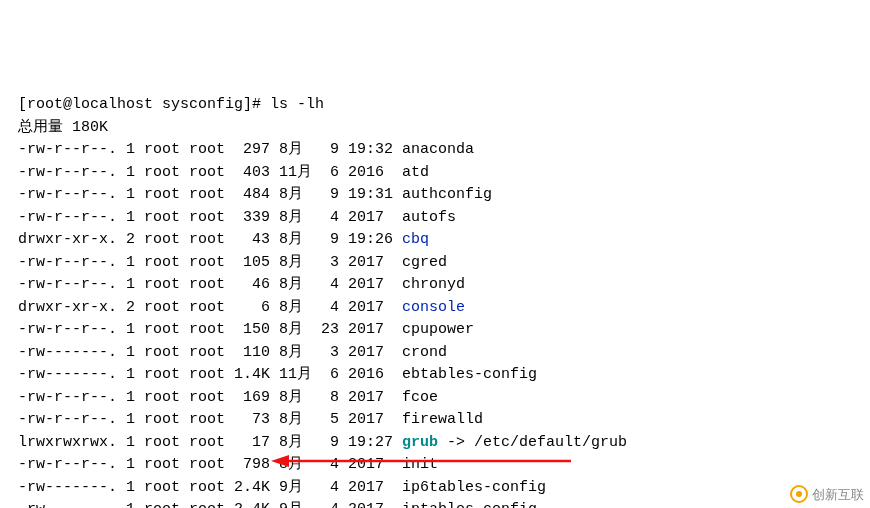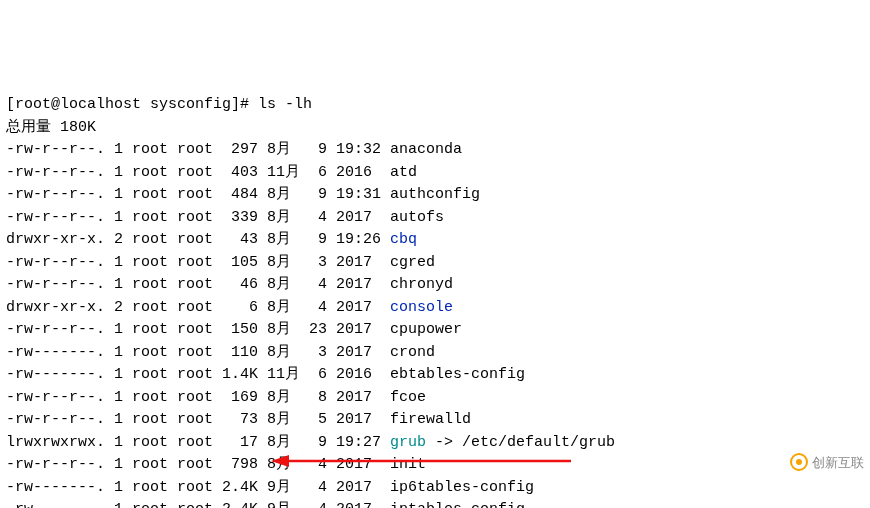--- a/index.html
+++ b/index.html
@@ -10,35 +10,35 @@
     font-size: 15px;
     line-height: 1.5;
     color: #000;
     white-space: pre;
     width: 870px;
     height: 508px;
     box-sizing: border-box;
     position: relative;
     overflow: hidden;
   }
-  .line { white-space: pre; }
+  .line { white-space: pre; margin-left: 12px; }
   .dir { color: #0026b3; font-weight: normal; }
-  .symlink { color: #008b8b; font-weight: normal; }
+  .symlink { color: #008b8b; font-weight: bold; }
   .arrow-overlay {
     position: absolute;
     left: 271px;
     top: 452px;
     width: 310px;
     height: 18px;
     pointer-events: none;
   }
   .watermark {
     position: absolute;
     right: 6px;
-    bottom: 36px;
+    bottom: 4px;
     display: flex;
     align-items: center;
     gap: 4px;
     font-family: -apple-system, "Segoe UI", sans-serif;
     font-size: 13px;
     color: #888;
     pointer-events: none;
     margin-top: 28px;
   }
   .watermark svg { display:block; }

